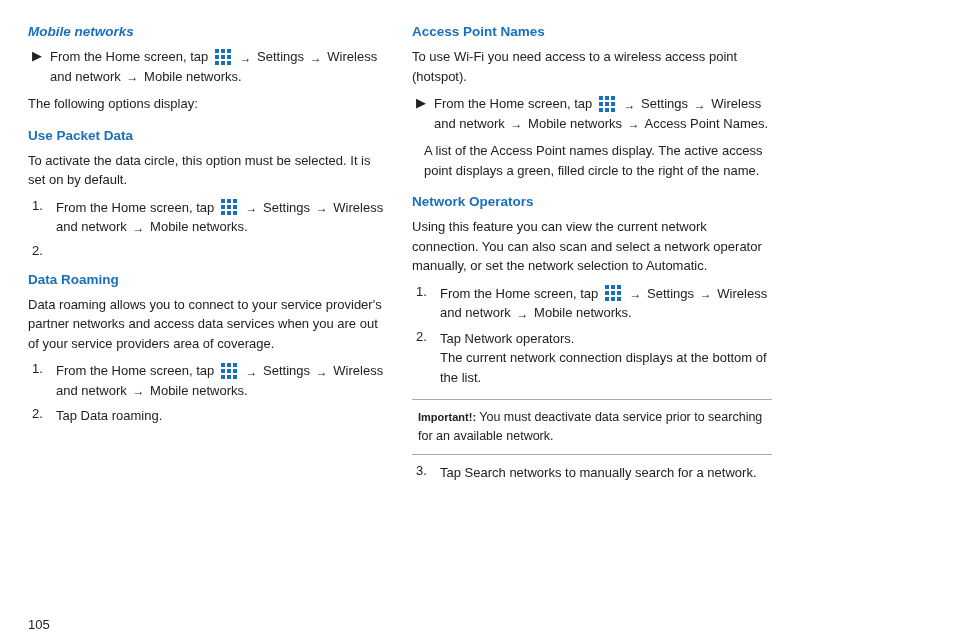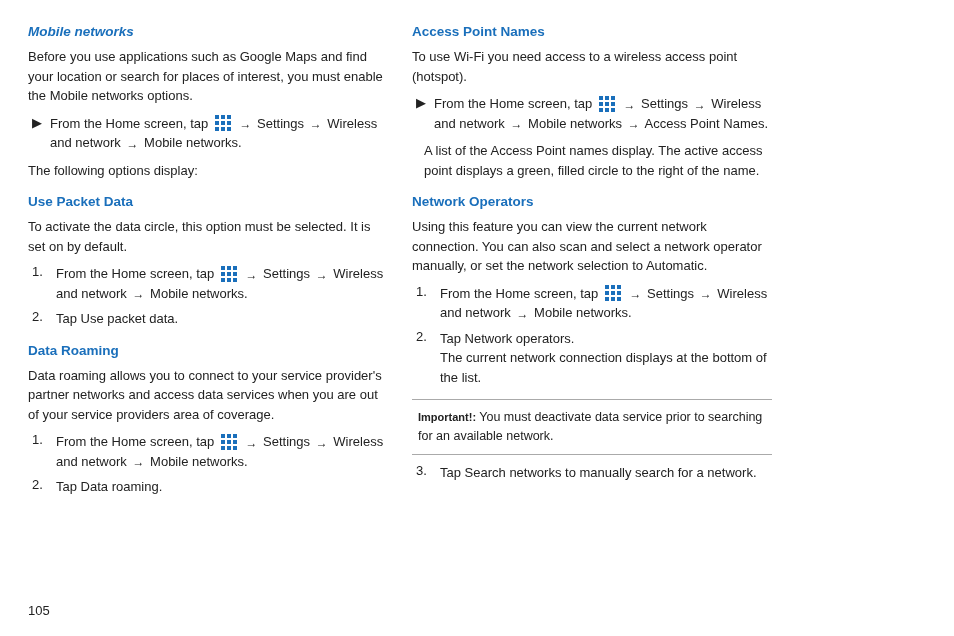--- a/index.html
+++ b/index.html
@@ -104,36 +104,35 @@
       margin: 12px 0 8px 0;
       font-size: 12.5px;
       line-height: 1.5;
     }
     .important-label {
       font-weight: bold;
       font-size: 11px;
     }
     .page-num {
       position: absolute;
-      bottom: 18px;
+      bottom: 4px;
       left: 28px;
       font-size: 13px;
       color: #222;
     }
   </style>
 </head>
 <body>
 
 <div class="page" style="position:relative;">
 
   <div class="col">
 
     <div class="section-title-italic">Mobile networks</div>
 
-    <div class="para">Before you use applications such as Google Maps and find your location or search for places of interest, you must enable the Mobile networks options.</div>
 
     <div class="bullet-block">
       <span class="bullet-arrow">▶</span>
       <span class="step-text">
         From the Home screen, tap
         <span class="grid-icon">
           <svg viewBox="0 0 18 18" xmlns="http://www.w3.org/2000/svg">
             <rect x="1" y="1" width="4" height="4" fill="#1a6fbb"></rect>
             <rect x="7" y="1" width="4" height="4" fill="#1a6fbb"></rect>
             <rect x="13" y="1" width="4" height="4" fill="#1a6fbb"></rect>
@@ -180,23 +179,20 @@
         <span class="bold">Settings</span>
         <span class="arrow-right">→</span>
         <span class="bold">Wireless and network</span>
         <span class="arrow-right">→</span>
         <span class="bold">Mobile networks</span>.
       </span>
     </div>
 
     <div class="numbered-block">
       <span class="num bold">2.</span>
-      <span class="step-text">
-        Tap <span class="bold">Use packet data</span>.
-      </span>
     </div>
 
     <div class="section-title-bold">Data Roaming</div>
     <div class="para">Data roaming allows you to connect to your service provider's partner networks and access data services when you are out of your service providers area of coverage.</div>
 
     <div class="numbered-block">
       <span class="num bold">1.</span>
       <span class="step-text">
         From the Home screen, tap
         <span class="grid-icon">

